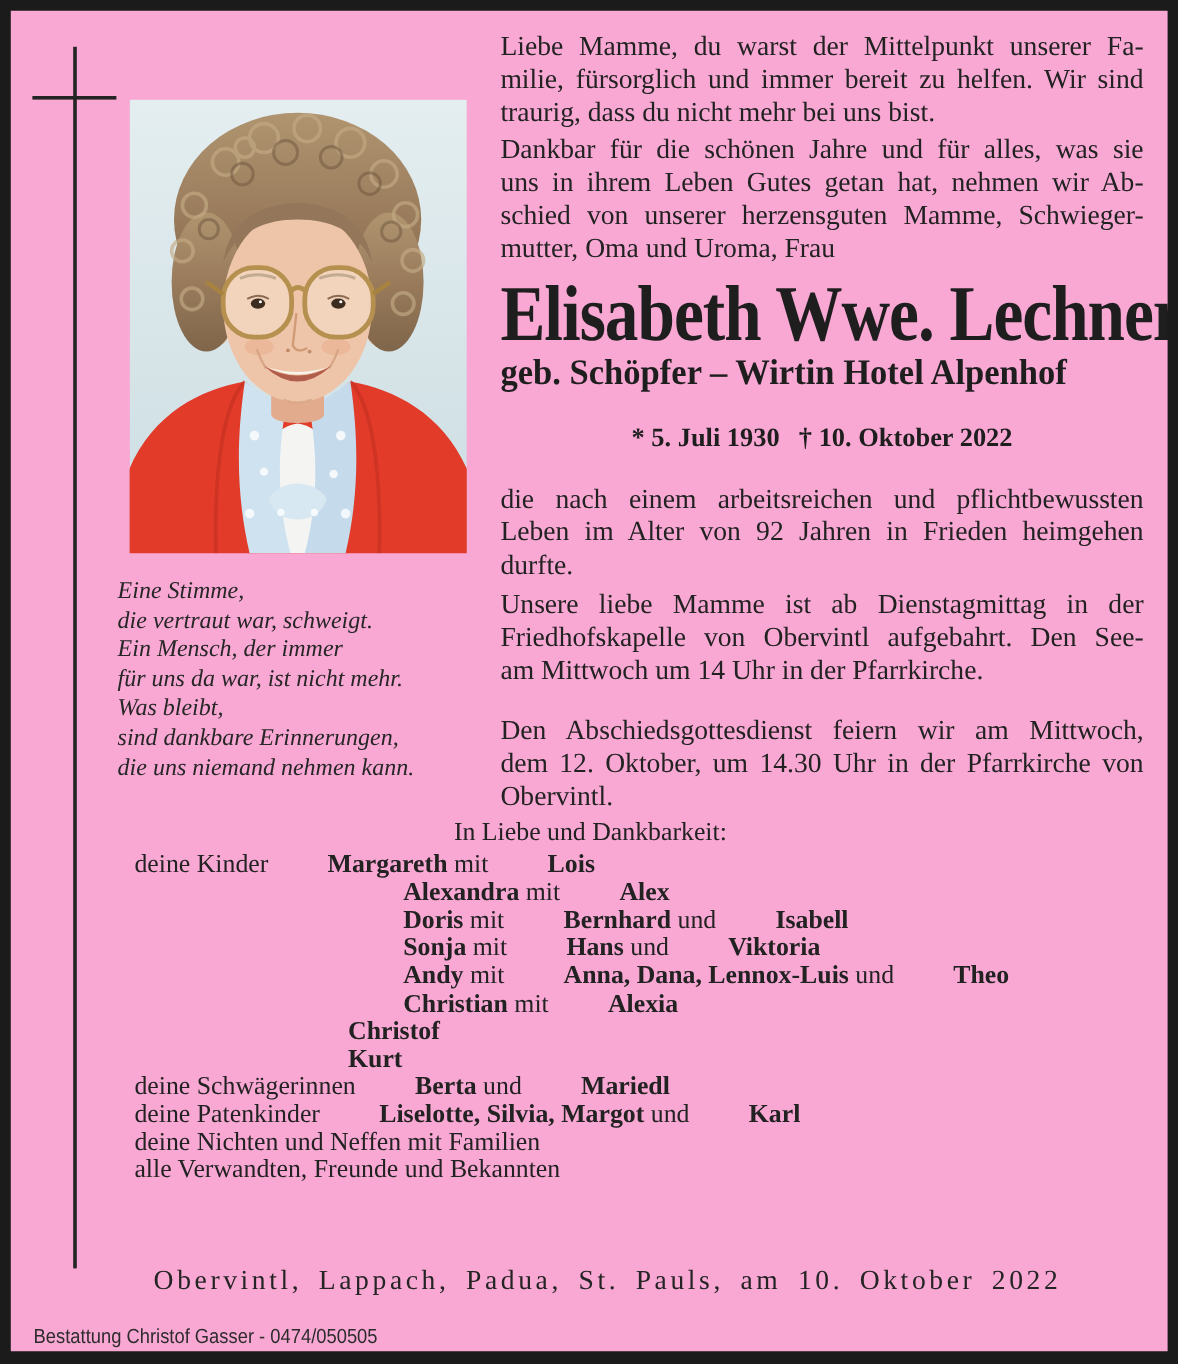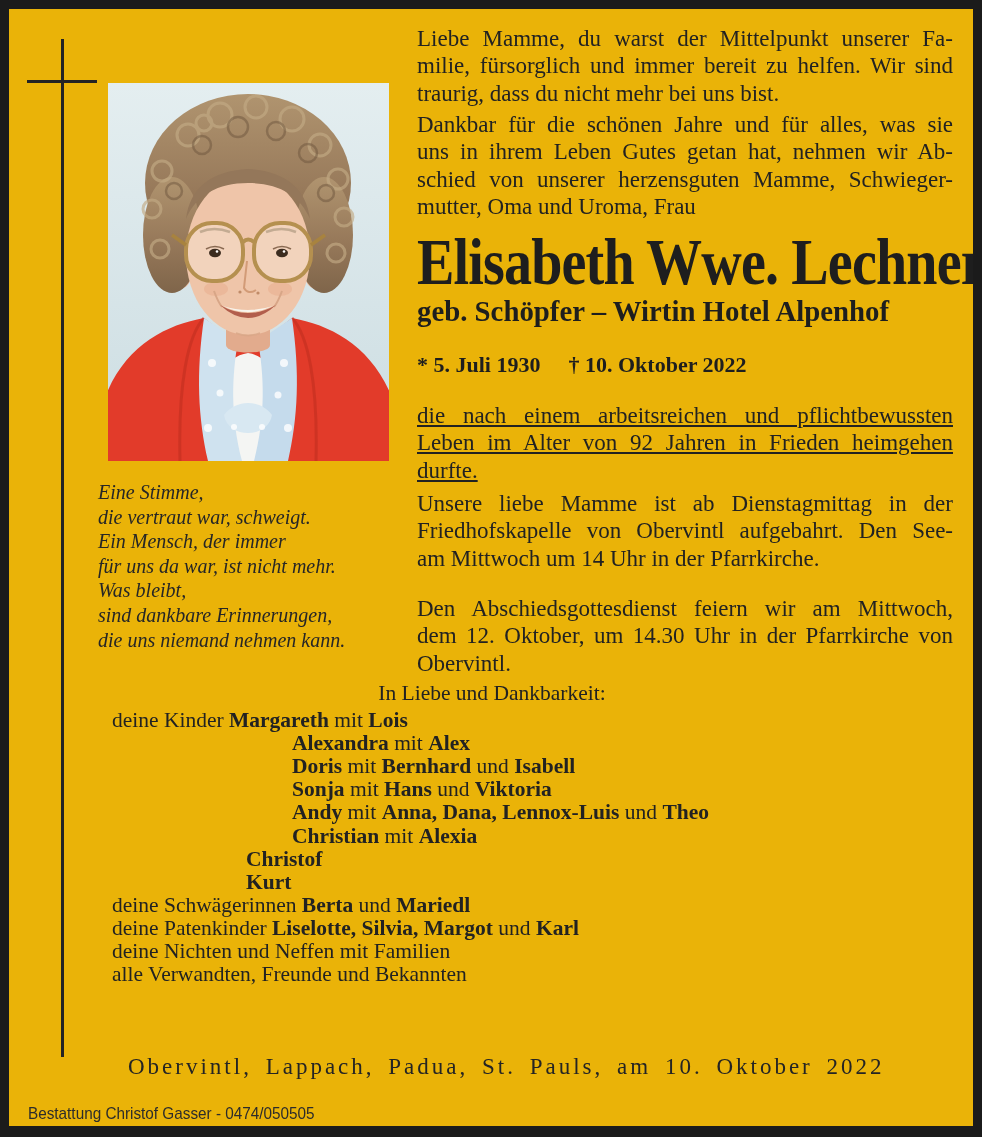--- a/index.html
+++ b/index.html
@@ -5,21 +5,21 @@
   :root{
     --frame:#1b1b1b;
     --text:#222222;
     --accent:#e23b2a;
   }
   *{margin:0;padding:0;box-sizing:border-box;}
   html,body{background:#1b1b1b;}
   .page{
     position:relative;
     width:982px;height:1137px;
-    background:#eab308;
+    background:#f9a8d4;
     overflow:hidden;
     font-family:"Liberation Serif","DejaVu Serif",serif;
     color:var(--text);
   }
   .frame{
     position:absolute;inset:0;
     border:9px solid var(--frame);
     border-bottom-width:11px;
     pointer-events:none;
     z-index:30;
@@ -27,50 +27,50 @@
   
   .cross-v{position:absolute;left:61px;top:39px;width:3px;height:1018px;background:#242424;}
   .cross-h{position:absolute;left:27px;top:80px;width:70px;height:3px;background:#242424;}
   
   .photo{position:absolute;left:108px;top:83px;width:281px;height:378px;}
   .photo svg{display:block;}
   
   .para{position:absolute;left:417px;width:536px;font-size:23px;line-height:27.3px;}
   .jline{text-align:justify;text-align-last:justify;}
   .jline.last{text-align-last:left;}
-  .p1{top:25px;} .p2{top:111px;} .p3{top:402px;text-decoration:underline;} .p4{top:490px;} .p5{top:595px;}
+  .p1{top:25px;} .p2{top:111px;} .p3{top:402px;} .p4{top:490px;} .p5{top:595px;}
   .name{
     position:absolute;left:417px;top:227px;
     font-size:66px;line-height:70px;font-weight:bold;
     white-space:nowrap;letter-spacing:-1px;
     transform:scaleX(.85);transform-origin:left center;color:#1e1e1e;
   }
   .subtitle{
     position:absolute;left:417px;top:294px;
     font-size:30px;line-height:34px;font-weight:bold;
     white-space:nowrap;
     transform:scaleX(.96);transform-origin:left center;color:#1e1e1e;
   }
   .dates{
     position:absolute;left:417px;top:351px;width:536px;
-    display:flex;justify-content:flex-start;gap:28px;
+    display:flex;justify-content:center;gap:16px;
     font-size:22px;line-height:27px;font-weight:bold;color:#1e1e1e;
   }
   
   .poem{
     position:absolute;left:98px;top:480px;width:304px;
     font-style:italic;font-size:20px;line-height:24.6px;
     text-align:left;color:#262626;
   }
   
   .mourners{position:absolute;left:112px;top:682px;width:760px;font-size:21.5px;line-height:23.1px;}
   .mourners-heading{line-height:23.1px;text-align:center;}
   .mourner-list{margin-top:4px;}
   .mline{white-space:nowrap;}
-  .mline .b{font-weight:bold;}
+  .mline .b{font-weight:bold;margin-left:44px;}
   .indent-0{margin-left:0;}
   .indent-1{margin-left:134px;}
   .indent-2{margin-left:180px;}
   
   .closing{
     position:absolute;left:128px;top:1053px;width:844px;
     font-size:23px;line-height:27px;
     letter-spacing:3px;word-spacing:5px;white-space:nowrap;color:#242424;
   }
   .footer{

